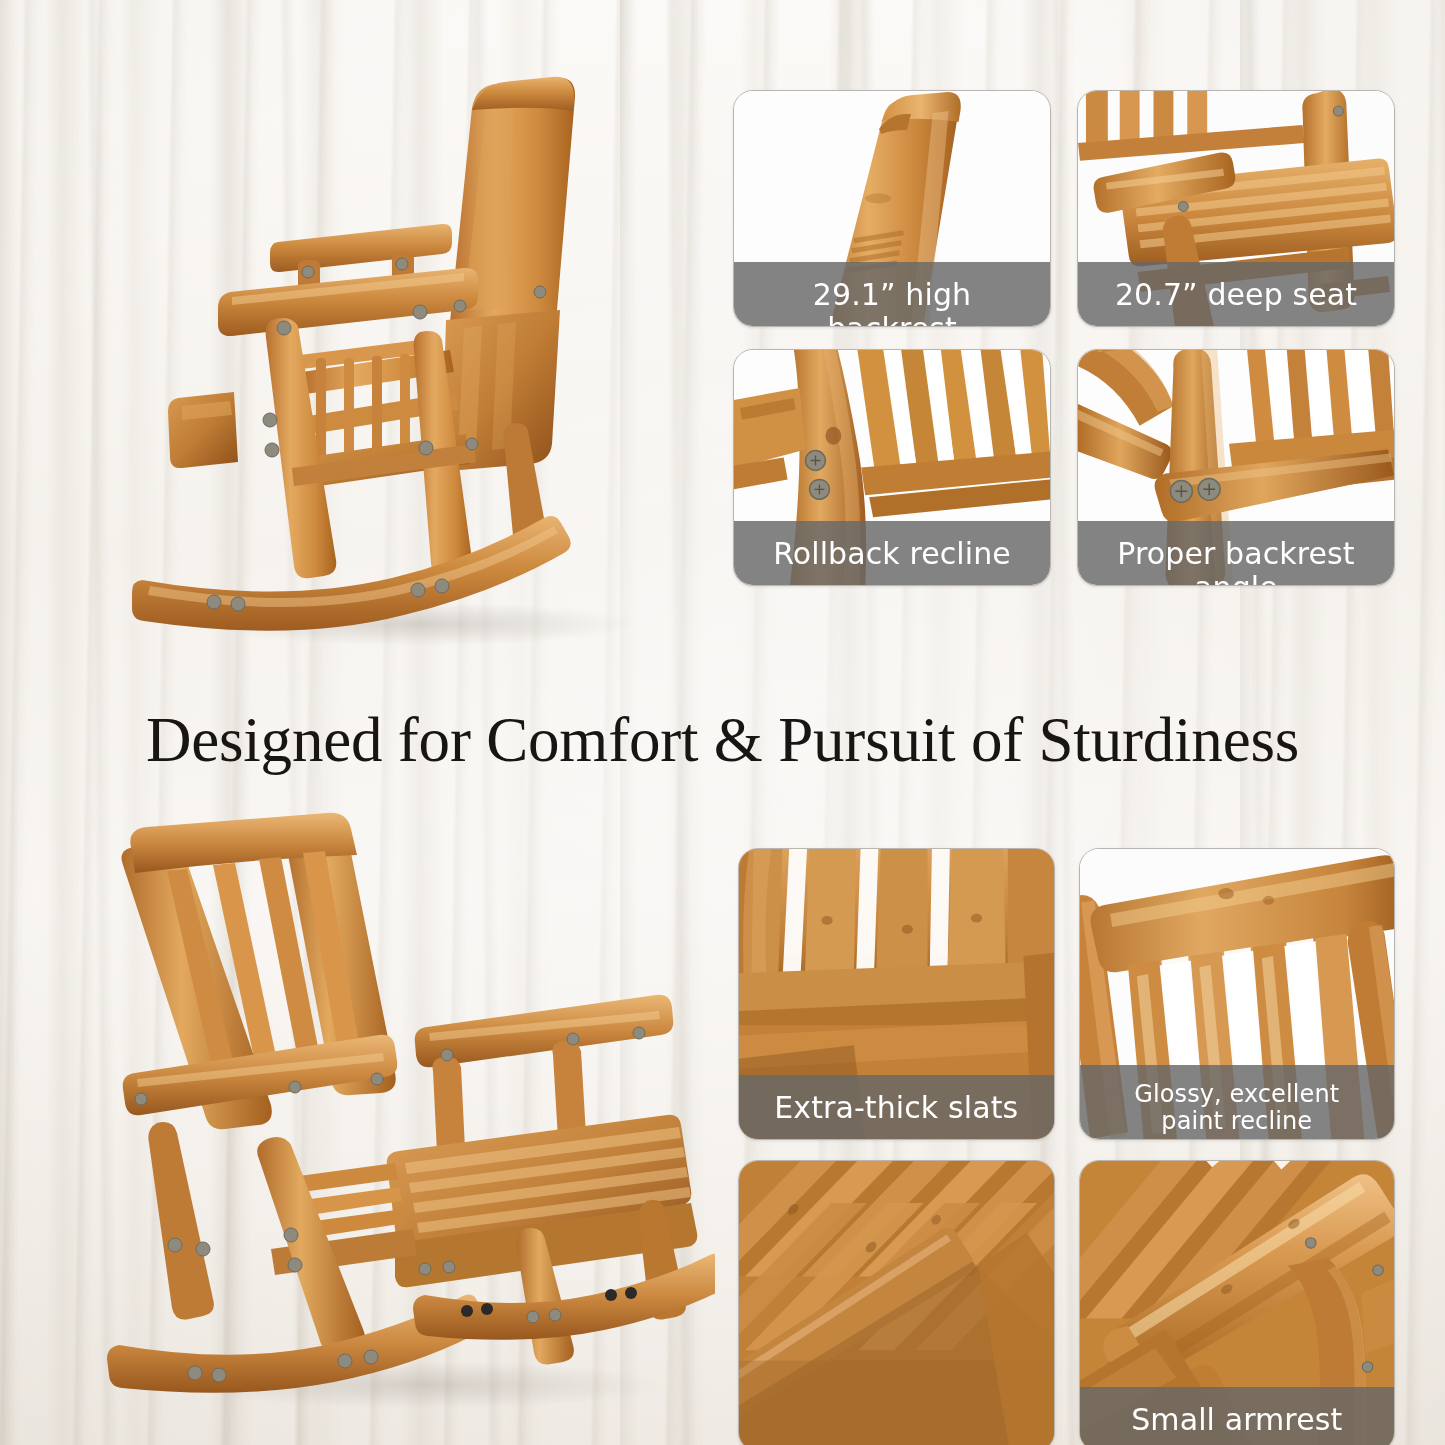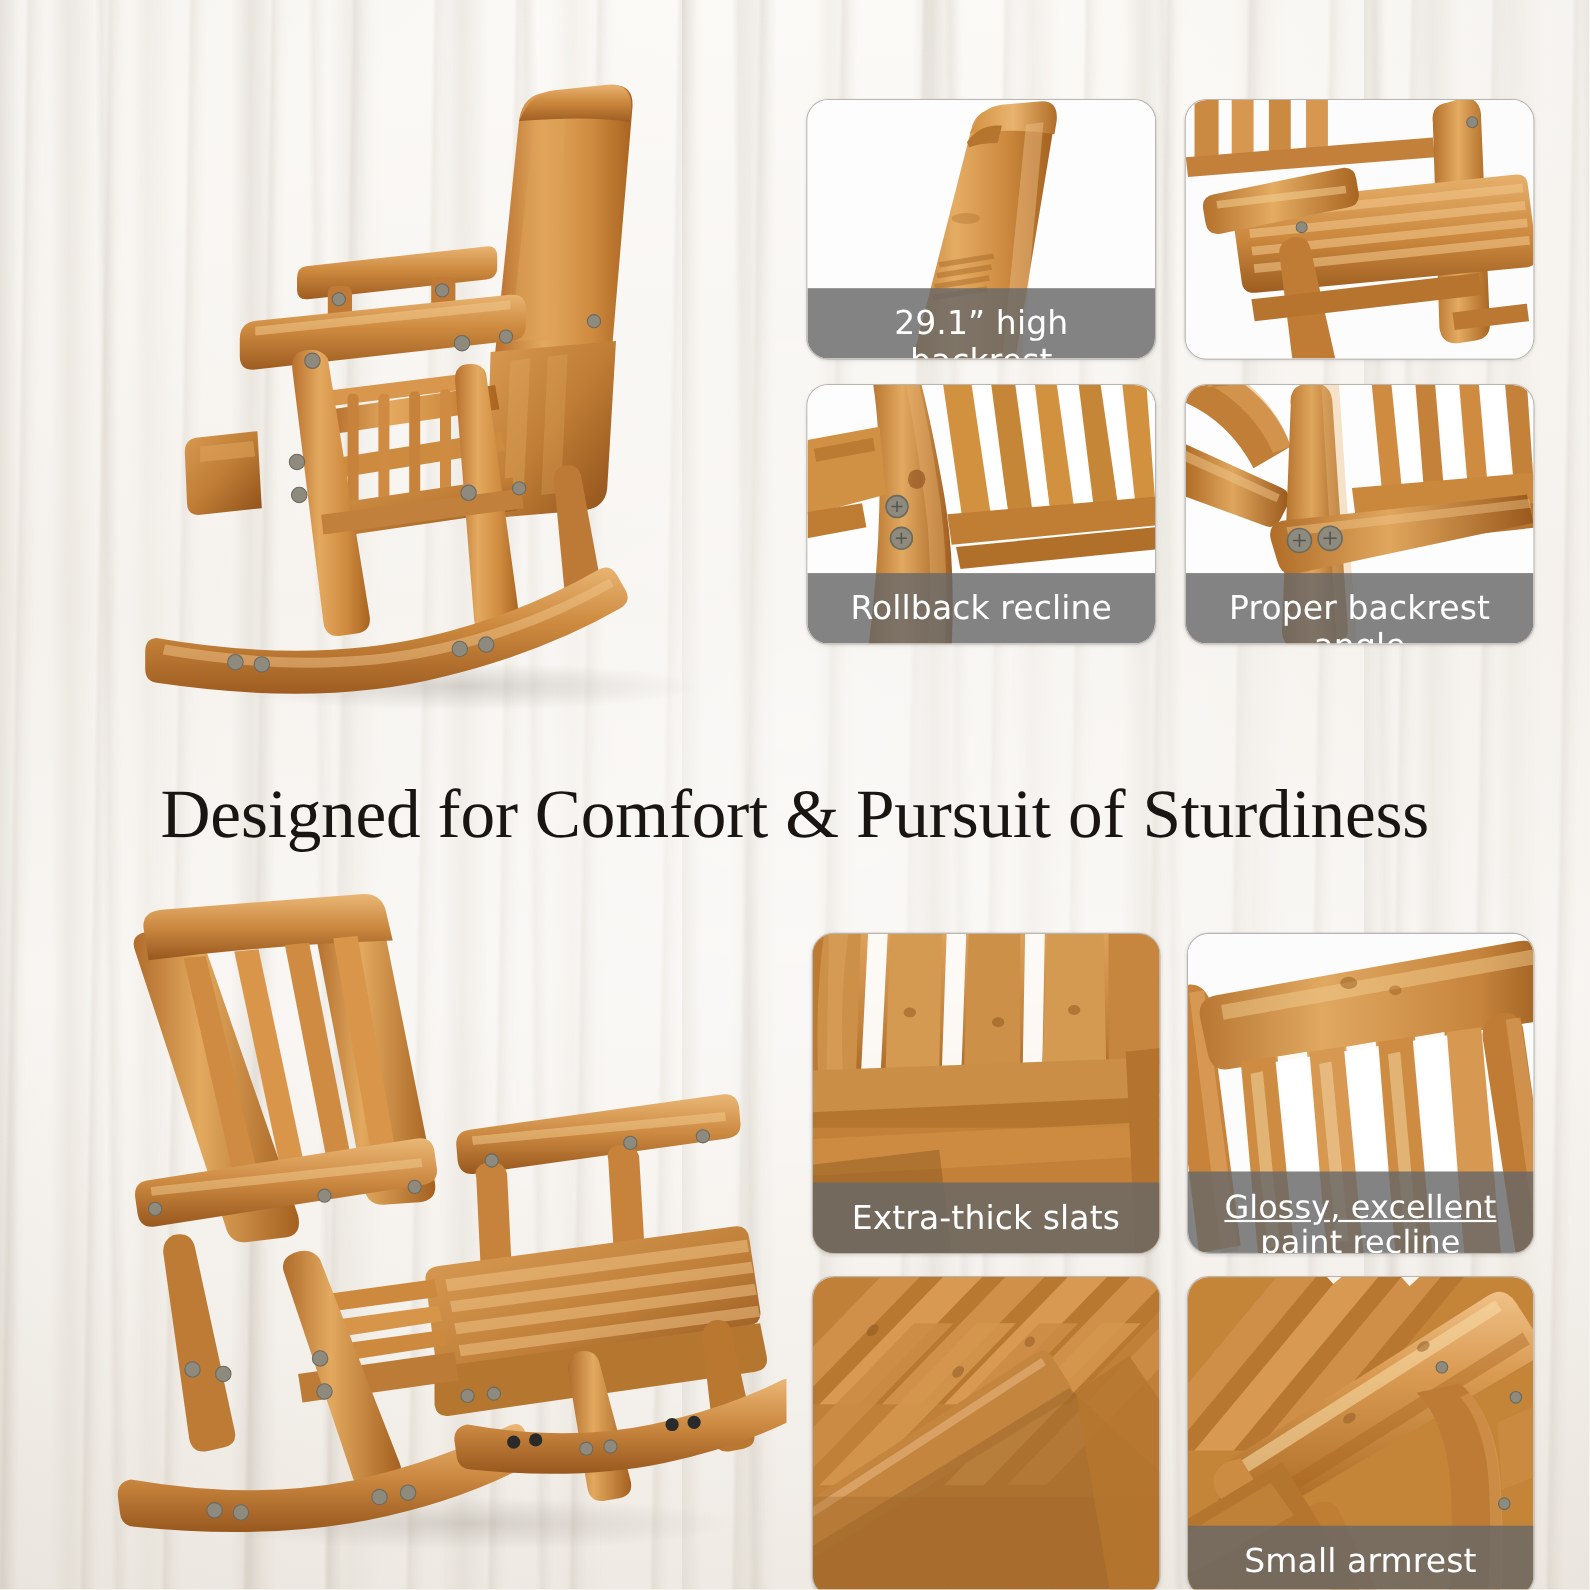--- a/index.html
+++ b/index.html
@@ -107,21 +107,21 @@
     font-family:"DejaVu Sans","Liberation Sans",sans-serif;
     font-size:30px;
     line-height:1.12;
     display:flex;align-items:flex-start;justify-content:center;
     text-align:center;
     padding:16px 10px;
     box-sizing:border-box;
     height:64px;
     letter-spacing:.1px;
   }
-  .card .caption.two-line{height:74px;font-size:29px;text-decoration:underline;}
+  .card .caption.two-line{height:74px;font-size:24px;}
   .card .caption span{display:block;}
 
   
 </style>
 </head>
 <body>
 
 <div id="page">
 
   <div id="forest-texture"></div>
@@ -406,20 +406,23 @@
           <path d="M96 128 q14 -4 18 9 l22 98 q3 12 -10 15 l-12 3 q-13 3 -16 -10 L86 146 q-3 -13 10 -18z" fill="#c07c34"></path>
           <path d="M244 196 L312 188 l2 16 L246 212z" fill="#bb7832"></path>
           <path d="M60 184 L268 160 l3 20 L63 204z" fill="#b6742e"></path>
 
           <g fill="#8e8b7e" stroke="#6c6a5f" stroke-width="1">
             <circle cx="262" cy="22" r="5"></circle>
               <circle cx="106" cy="118" r="5"></circle>
           </g>
         </svg>
       </div>
+      <div class="caption">
+        <span>20.7” deep seat</span>
+      </div>
     </div>
 
     <div class="card">
       <div class="photo">
         <svg viewBox="0 0 318 240" preserveAspectRatio="xMidYMid slice" xmlns="http://www.w3.org/2000/svg">
           <defs>
             <linearGradient id="c3a" x1="0" y1="0" x2="1" y2="0">
               <stop offset="0%" stop-color="#b4712b"></stop>
                 <stop offset="40%" stop-color="#e2a961"></stop>
               <stop offset="100%" stop-color="#9e5c1e"></stop>

